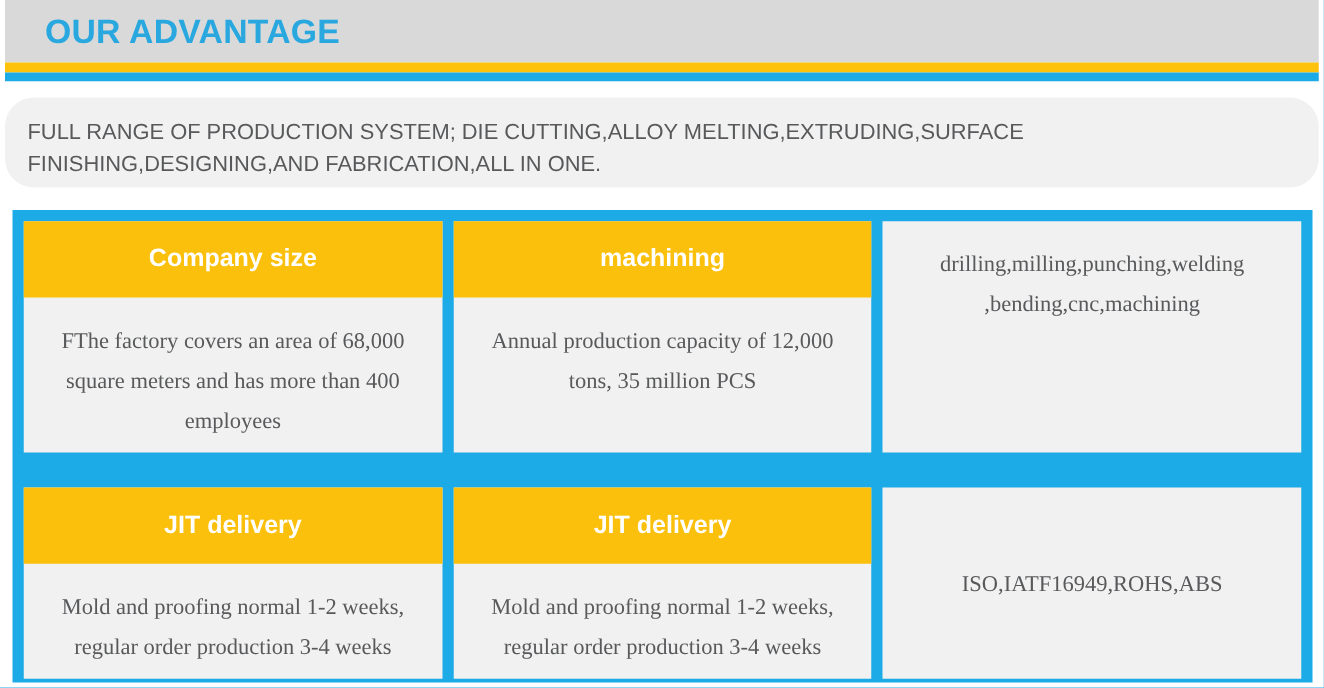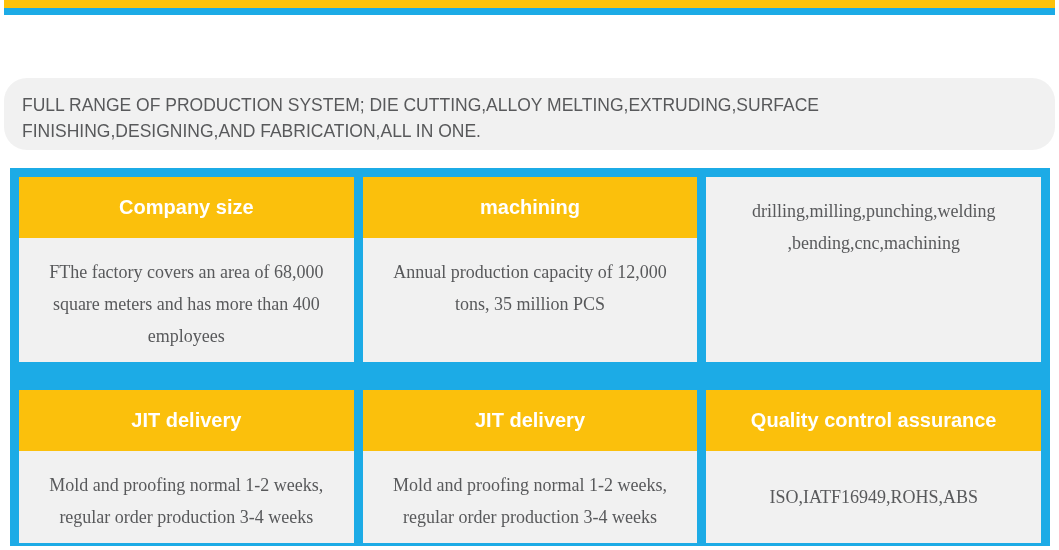--- a/index.html
+++ b/index.html
@@ -133,20 +133,23 @@
     align-items: center;
     padding-top: 10px;
   }
 </style>
 </head>
 <body>
 
 <div class="page">
 
   <div class="header-band">
+    <div class="header-title-bar">
+      <span class="header-title">OUR ADVANTAGE</span>
+    </div>
     <div class="rule-yellow"></div>
     <div class="rule-blue"></div>
   </div>
 
   <div class="intro">
     <p>FULL RANGE OF PRODUCTION SYSTEM; DIE CUTTING,ALLOY MELTING,EXTRUDING,SURFACE FINISHING,DESIGNING,AND FABRICATION,ALL IN ONE.</p>
   </div>
 
   <div class="card-table">
 
@@ -189,23 +192,20 @@
       <div class="card">
         <div class="card-head">
           <span class="card-head-text">JIT delivery</span>
         </div>
         <div class="card-body">
           <span class="card-body-text">Mold and proofing normal 1-2 weeks, regular order production 3-4 weeks</span>
         </div>
       </div>
 
       <div class="card">
-        <div class="card-head">
-          <span class="card-head-text">Quality control assurance</span>
-        </div>
         <div class="card-body centered">
           <span class="card-body-text">ISO,IATF16949,ROHS,ABS</span>
         </div>
       </div>
     </div>
 
   </div>
 </div>
 
 </body></html>

